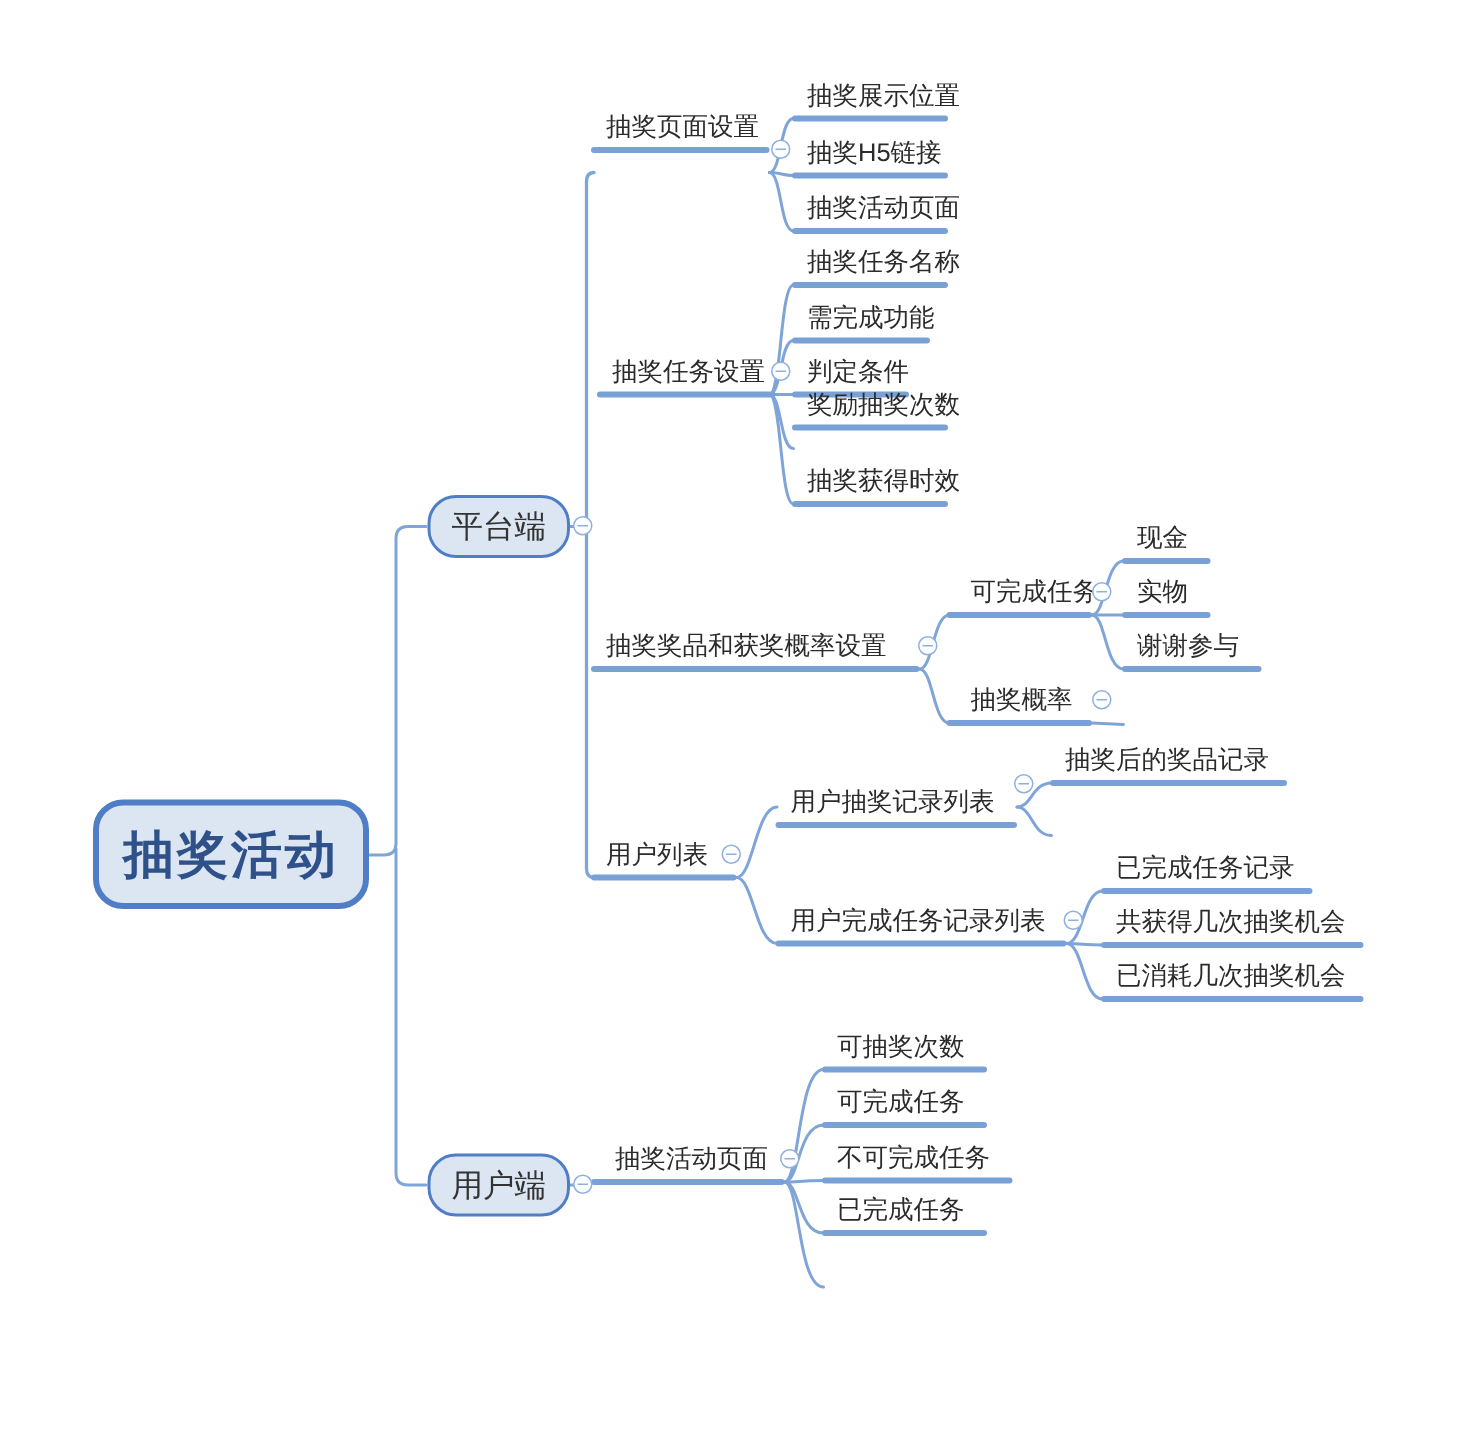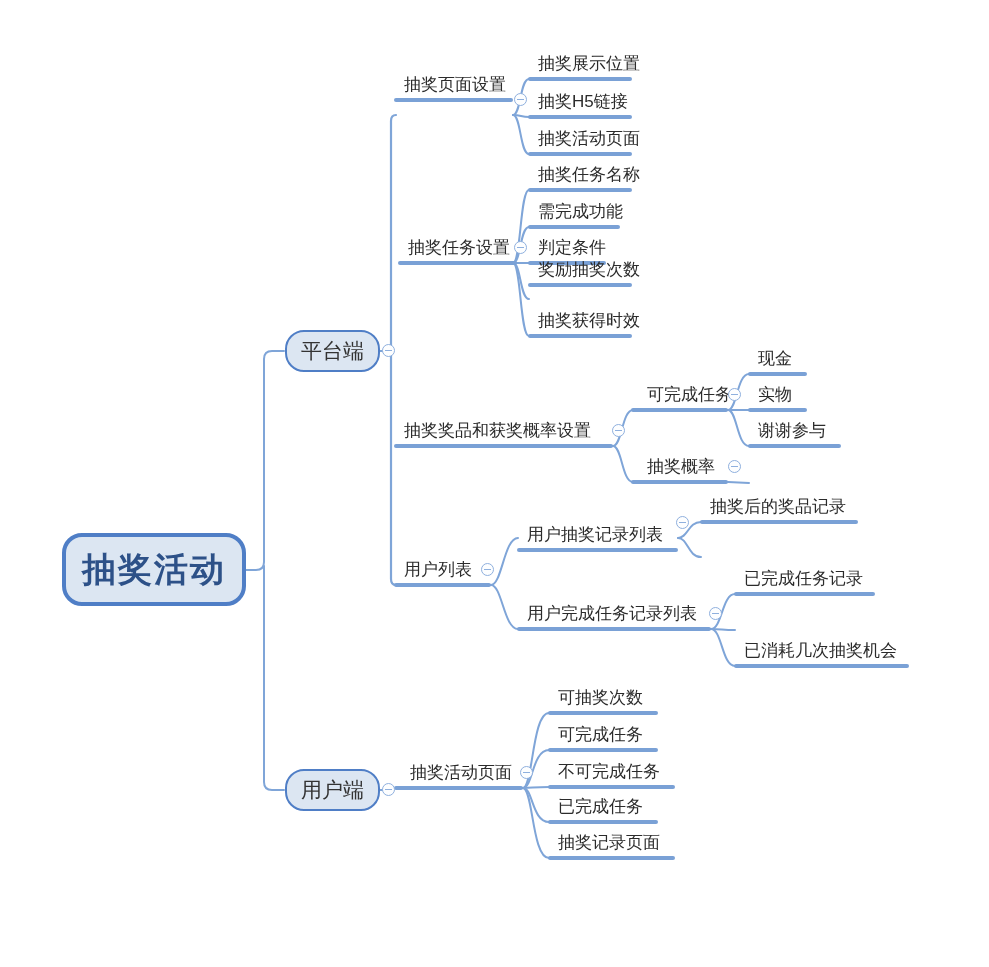--- a/index.html
+++ b/index.html
@@ -120,28 +120,28 @@
   <div class="node" style="left:748px;top:344px;width:59px">现金</div>
   <div class="node" style="left:748px;top:380px;width:59px">实物</div>
   <div class="node" style="left:748px;top:416px;width:93px">谢谢参与</div>
   <div class="node pl16" style="left:631px;top:452px;width:97px">抽奖概率</div>
 
   <div class="node" style="left:394px;top:555px;width:97px">用户列表</div>
   <div class="node" style="left:517px;top:520px;width:161px">用户抽奖记录列表</div>
   <div class="node" style="left:700px;top:492px;width:158px">抽奖后的奖品记录</div>
   <div class="node" style="left:734px;top:564px;width:141px">已完成任务记录</div>
   <div class="node" style="left:517px;top:599px;width:194px">用户完成任务记录列表</div>
+  <div class="node" style="left:734px;top:600px;width:175px">共获得几次抽奖机会</div>
   <div class="node" style="left:734px;top:636px;width:175px">已消耗几次抽奖机会</div>
 
   <div class="node pl16" style="left:394px;top:758px;width:129px">抽奖活动页面</div>
   <div class="node" style="left:548px;top:683px;width:110px">可抽奖次数</div>
   <div class="node" style="left:548px;top:720px;width:110px">可完成任务</div>
   <div class="node" style="left:548px;top:757px;width:127px">不可完成任务</div>
   <div class="node" style="left:548px;top:792px;width:110px">已完成任务</div>
-  <div class="node" style="left:548px;top:828px;width:127px">抽奖记录页面</div>
 
   <span class="collapse" style="left:382px;top:344px"></span>
   <span class="collapse" style="left:382px;top:783px"></span>
   <span class="collapse" style="left:514px;top:93px"></span>
   <span class="collapse" style="left:514px;top:241px"></span>
   <span class="collapse" style="left:612px;top:424px"></span>
   <span class="collapse" style="left:481px;top:563px"></span>
   <span class="collapse" style="left:728px;top:388px"></span>
   <span class="collapse" style="left:728px;top:460px"></span>
   <span class="collapse" style="left:676px;top:516px"></span>

